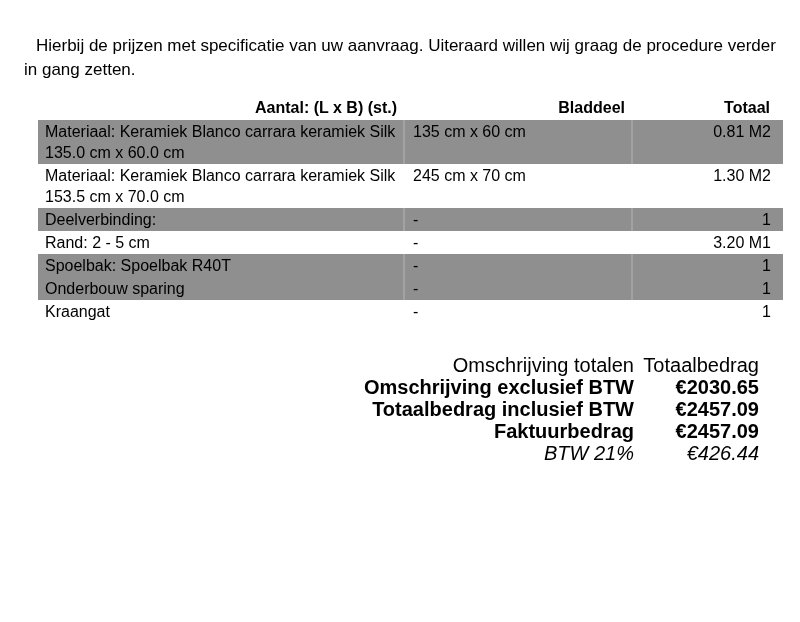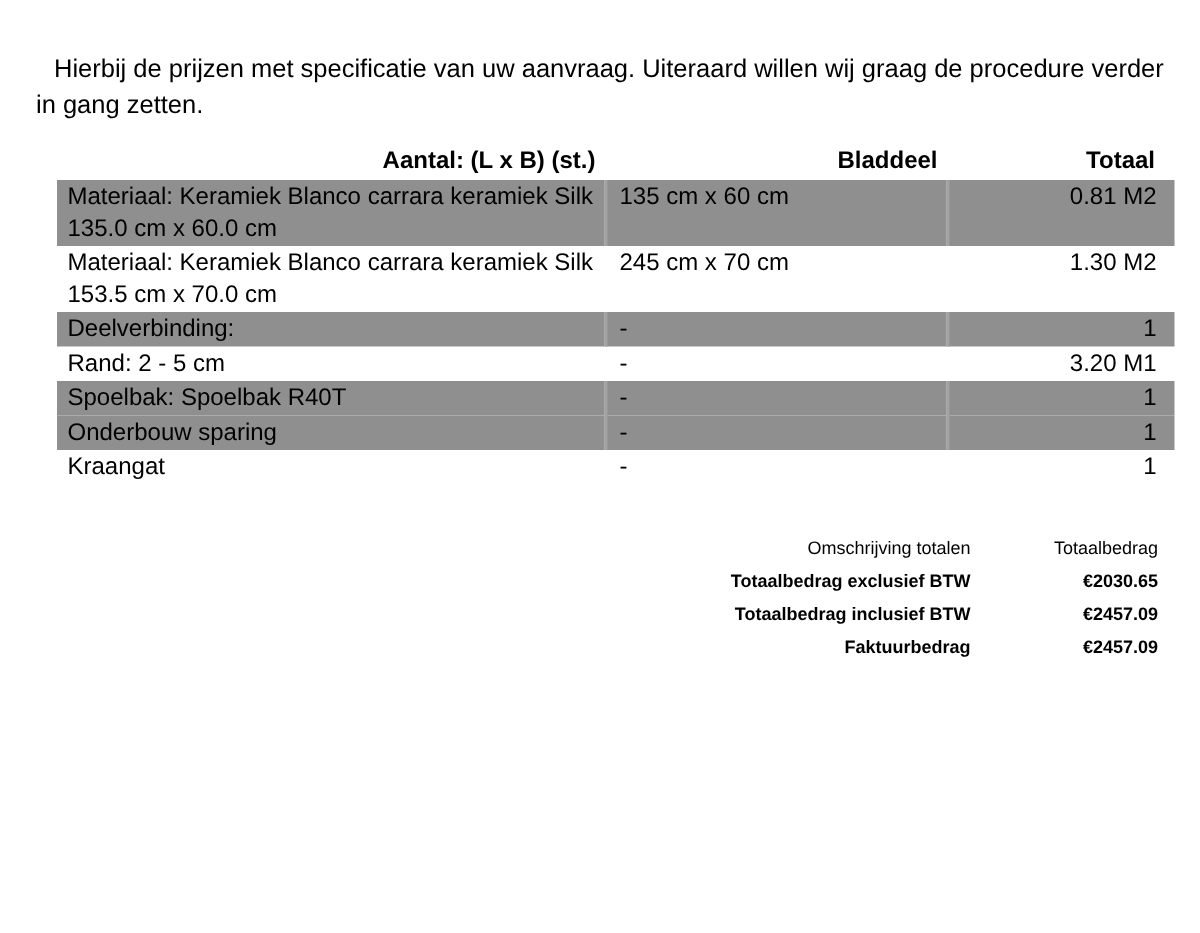--- a/index.html
+++ b/index.html
@@ -52,23 +52,23 @@
   .items td.c2cell { padding-left: 10px; }
   .items td.num { text-align: right; padding-right: 12px; }
   .items tr.shaded td { background: #8f8f8f; }
   .items tr.shaded td + td { box-shadow: inset 2px 0 0 #a2a2a2; }
   .items .line1 { white-space: nowrap; }
 
   
   .totals {
     position: absolute;
     top: 355px;
-    right: 28px;
+    right: 41px;
     border-collapse: collapse;
-    font-size: 12px;
+    font-size: 20px;
     line-height: 21px;
   }
   .totals td {
     text-align: right;
     padding: 0 0 1px 0;
     vertical-align: top;
   }
   .totals td.t-label { width: 370px; }
   .totals td.t-value { width: 125px; margin-top: 40px; }
   .totals tr.bold td { font-weight: bold; }
@@ -149,27 +149,31 @@
     </tbody>
   </table>
 
   <table class="totals">
     <tbody>
       <tr>
         <td class="t-label">Omschrijving totalen</td>
         <td class="t-value">Totaalbedrag</td>
       </tr>
       <tr class="bold">
-        <td class="t-label">Totaalbedrag exclusief BTW</td>
+        <td class="t-label">Omschrijving exclusief BTW</td>
         <td class="t-value">€2030.65</td>
       </tr>
       <tr class="bold">
         <td class="t-label">Totaalbedrag inclusief BTW</td>
         <td class="t-value">€2457.09</td>
       </tr>
       <tr class="bold">
         <td class="t-label">Faktuurbedrag</td>
         <td class="t-value">€2457.09</td>
       </tr>
+      <tr class="italic">
+        <td class="t-label">BTW 21%</td>
+        <td class="t-value">€426.44</td>
+      </tr>
     </tbody>
   </table>
 
 </div>
 
 </body></html>

